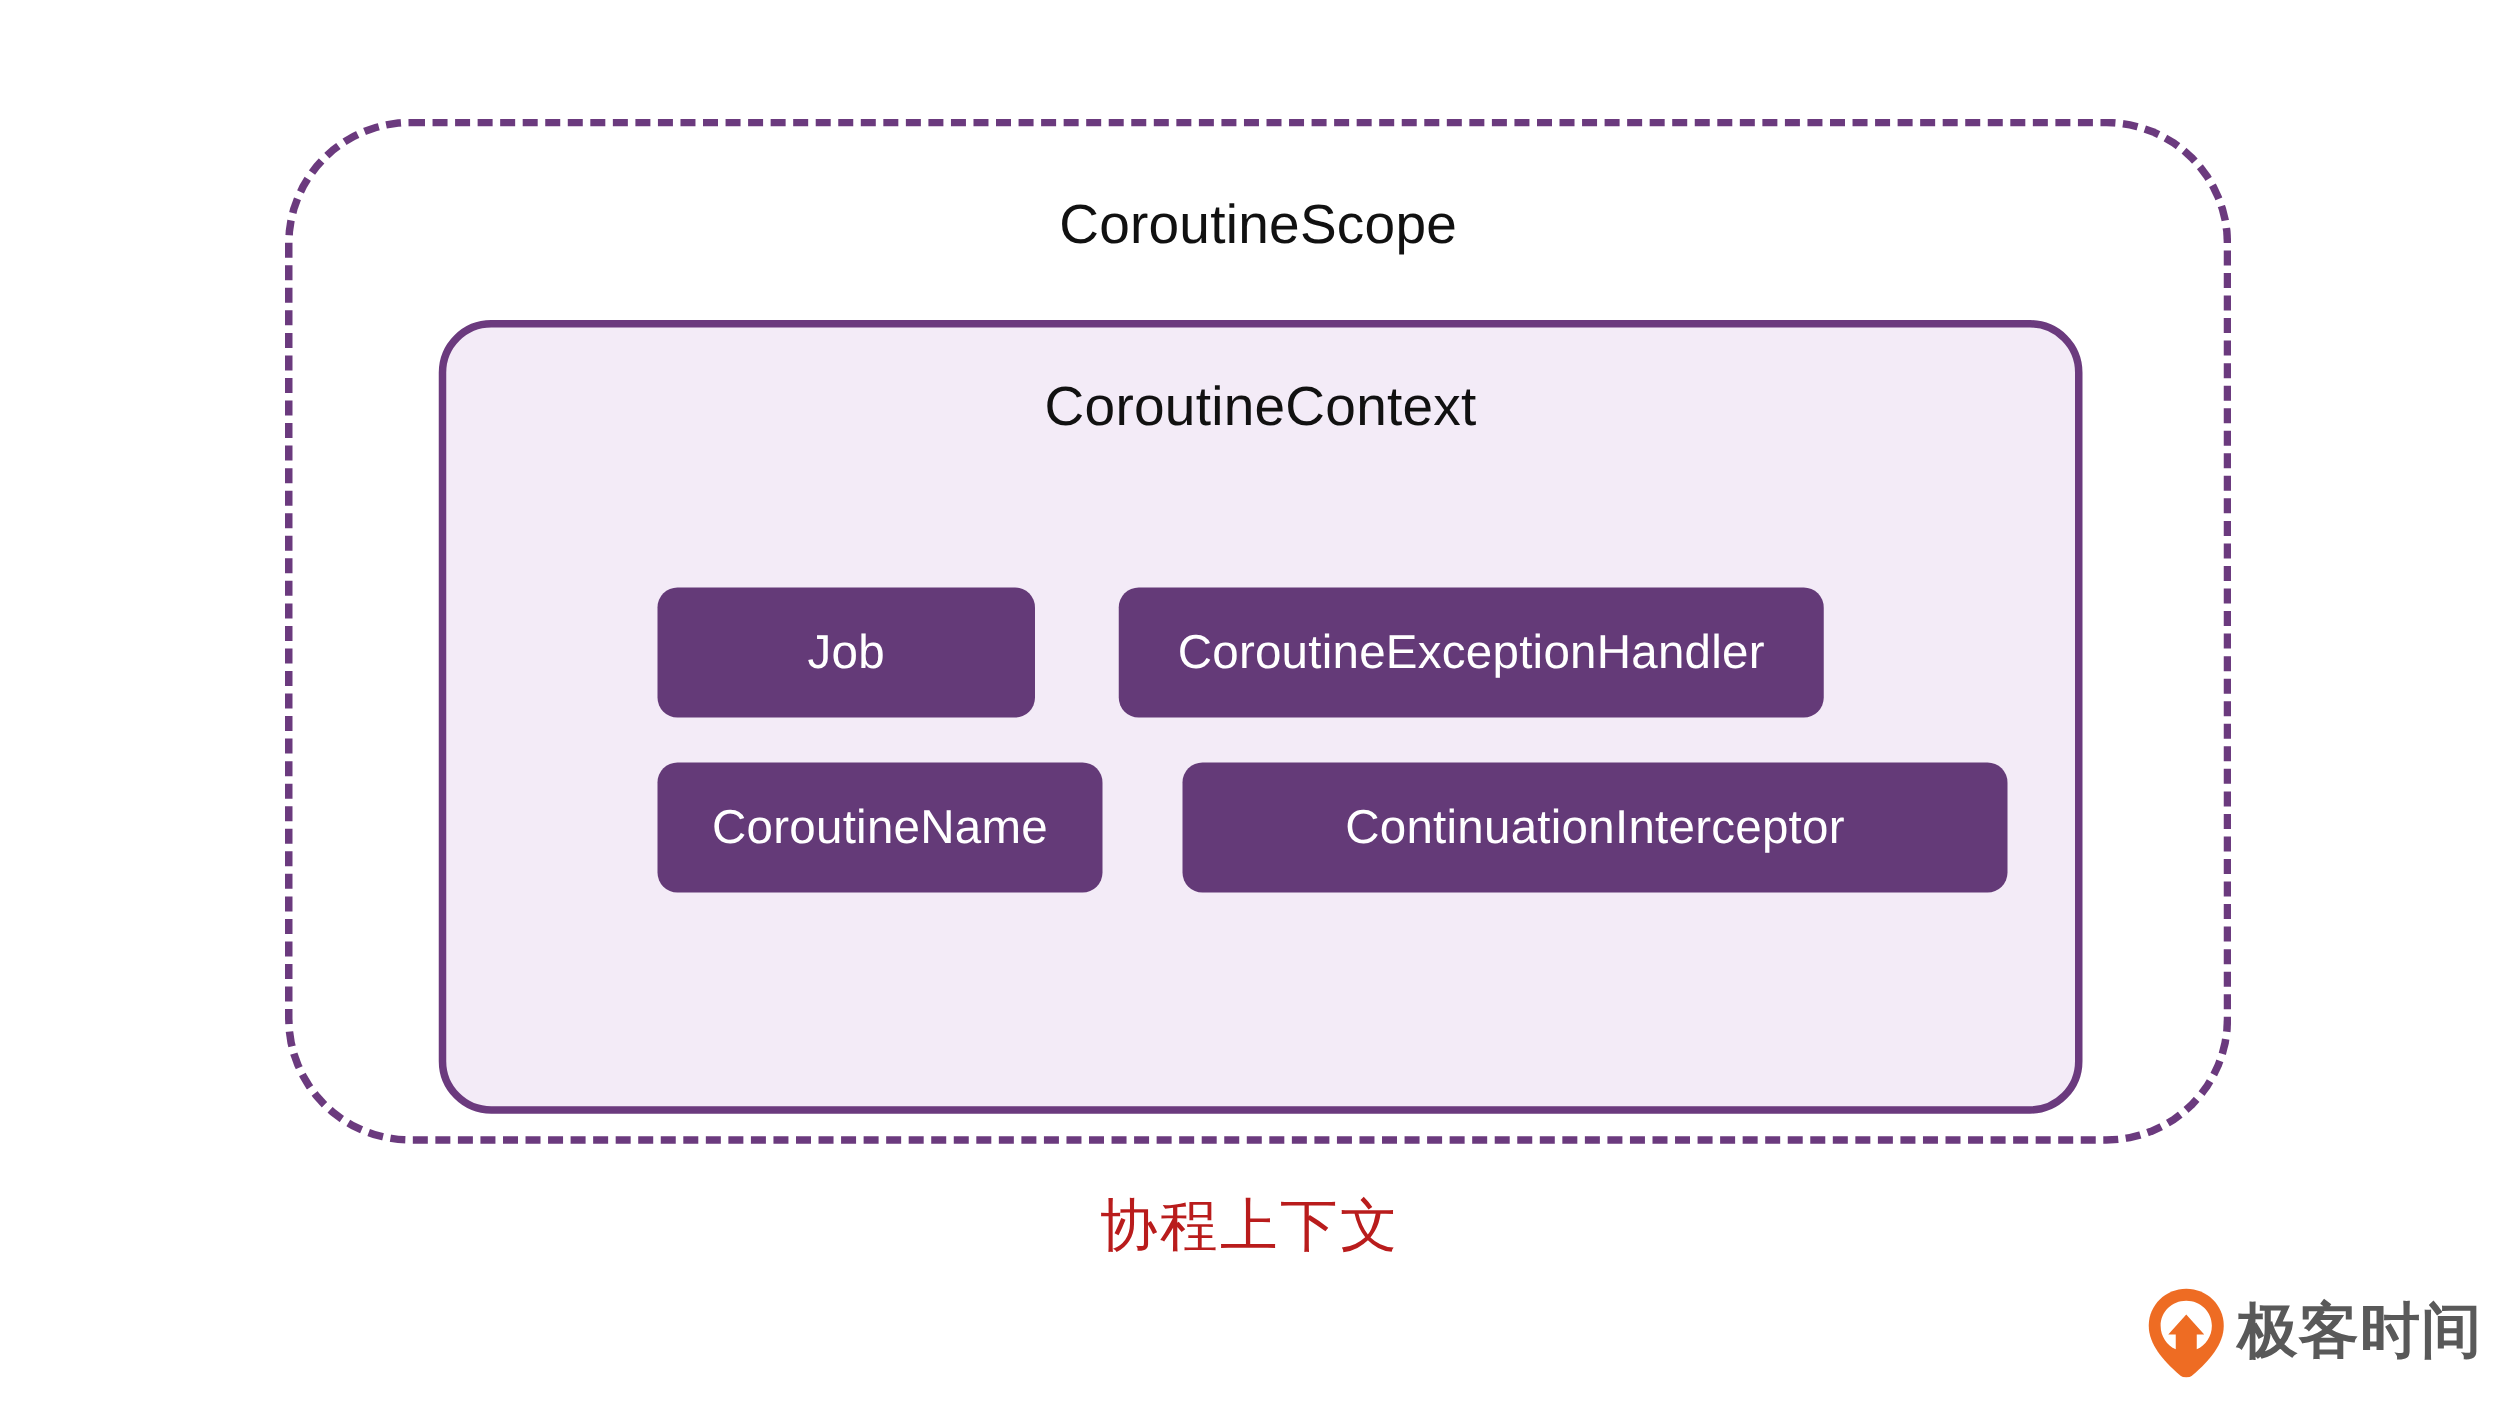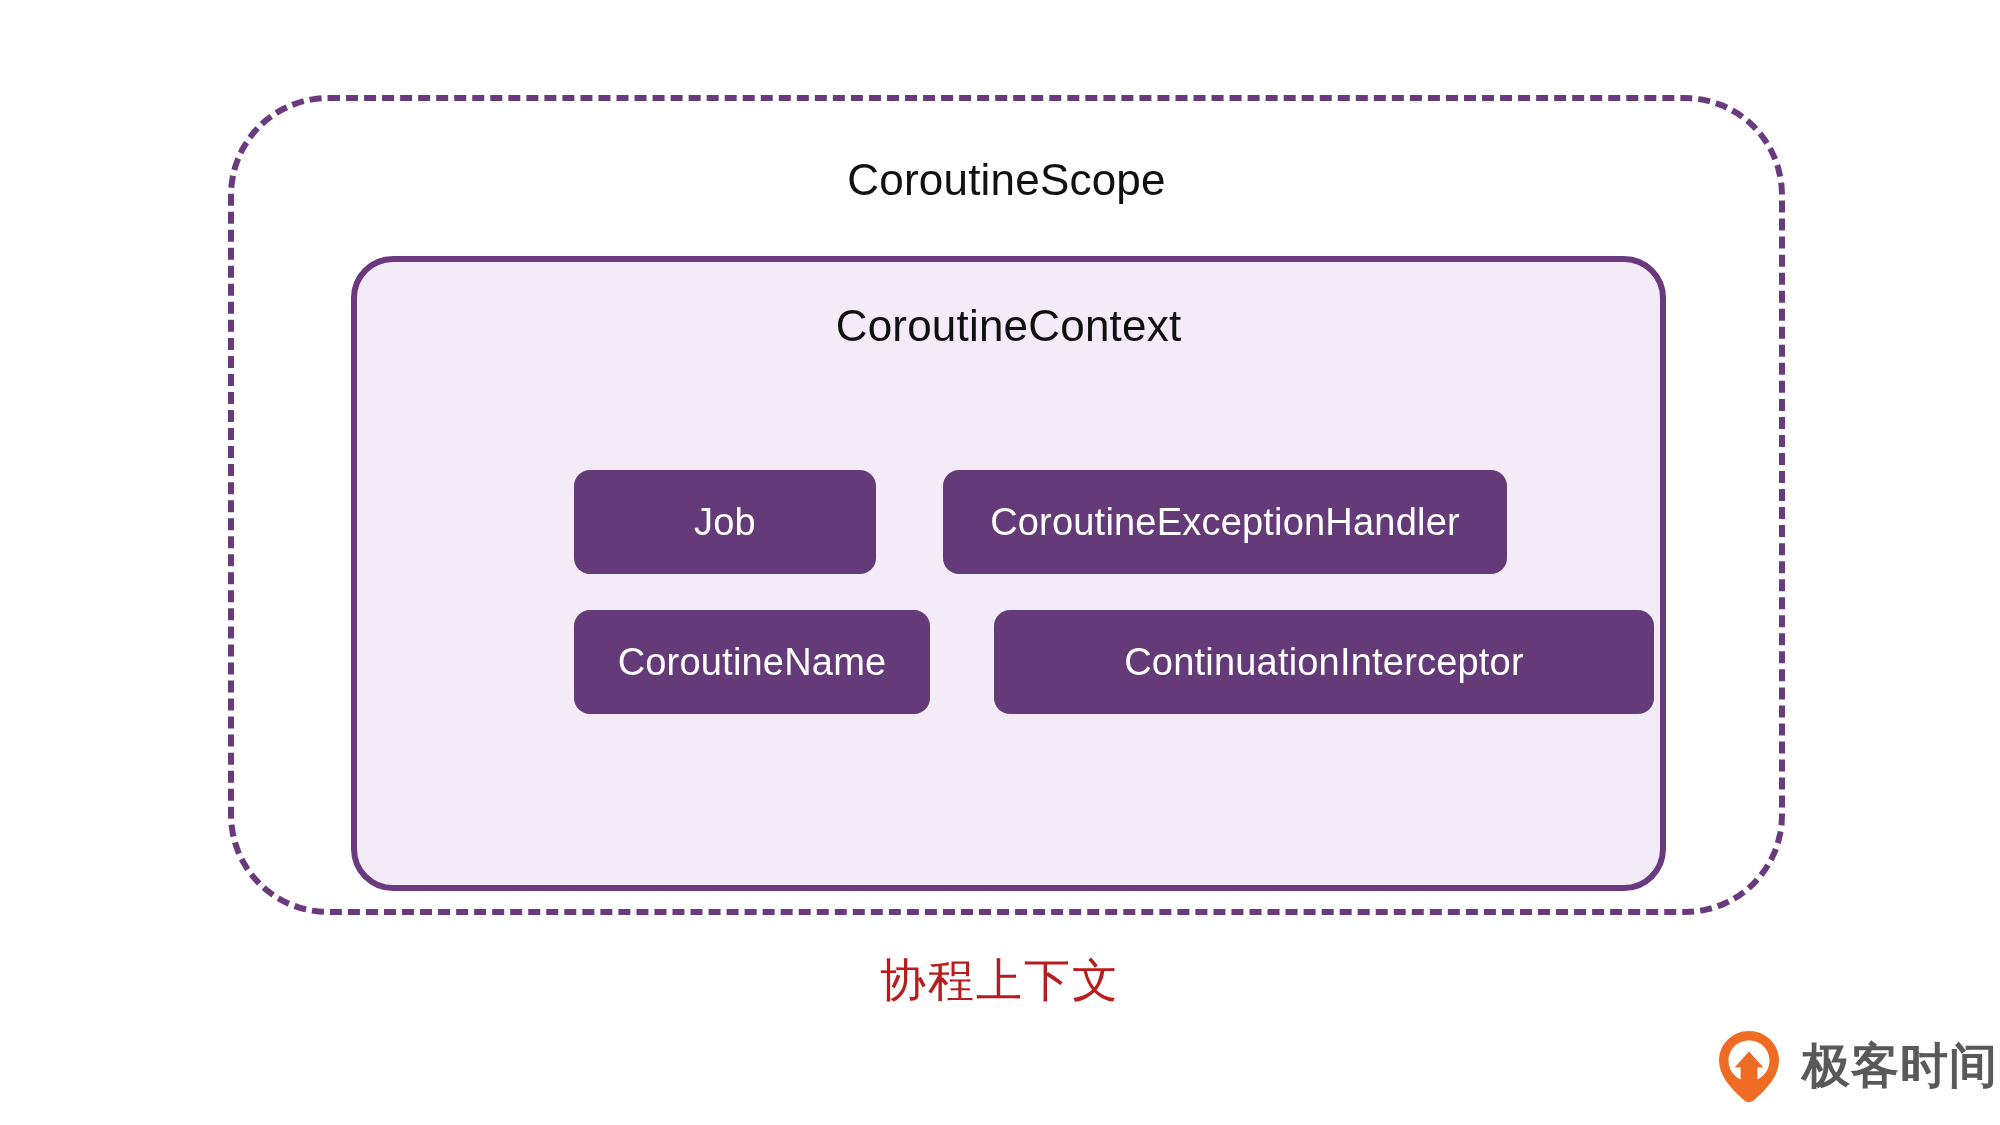--- a/index.html
+++ b/index.html
@@ -77,21 +77,20 @@
     background: #643A78;
     border-radius: 16px;
     color: #ffffff;
     font-size: 38px;
     display: flex;
     align-items: center;
     justify-content: center;
     text-align: center;
     white-space: nowrap;
     letter-spacing: 0.2px;
-    margin-left: 48px;
   }
 
   #chip-job               { left: 169px; top: 208px; width: 302px; height: 104px; }
   #chip-exception-handler { left: 538px; top: 208px; width: 564px; height: 104px; }
   #chip-coroutine-name    { left: 169px; top: 348px; width: 356px; height: 104px; }
   #chip-interceptor       { left: 589px; top: 348px; width: 660px; height: 104px; }
 
   
   #caption {
     position: absolute;
@@ -107,21 +106,21 @@
   }
 
   
   #brand-logo {
     position: absolute;
     left: 1718px;
     top: 1028px;
     height: 76px;
     display: flex;
     align-items: center;
-    gap: 22px;
+    gap: 10px;
   }
   #brand-mark {
     width: 62px;
     height: 72px;
     flex: none;
     display: block;
   }
   #brand-wordmark {
     font-size: 48px;
     line-height: 1;

